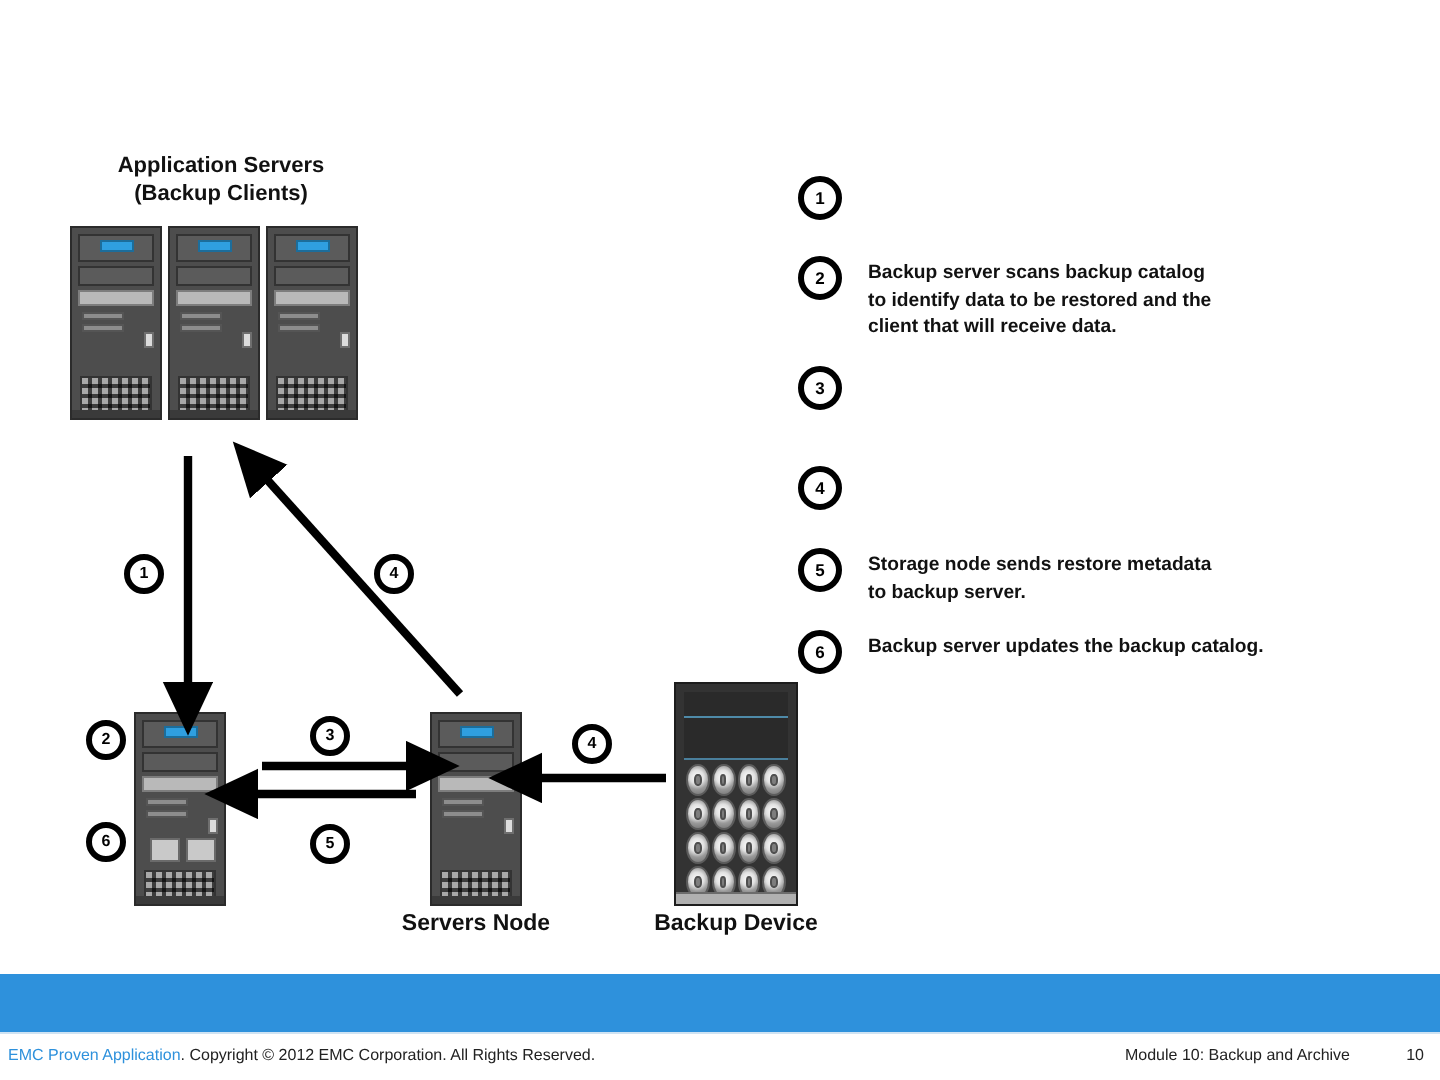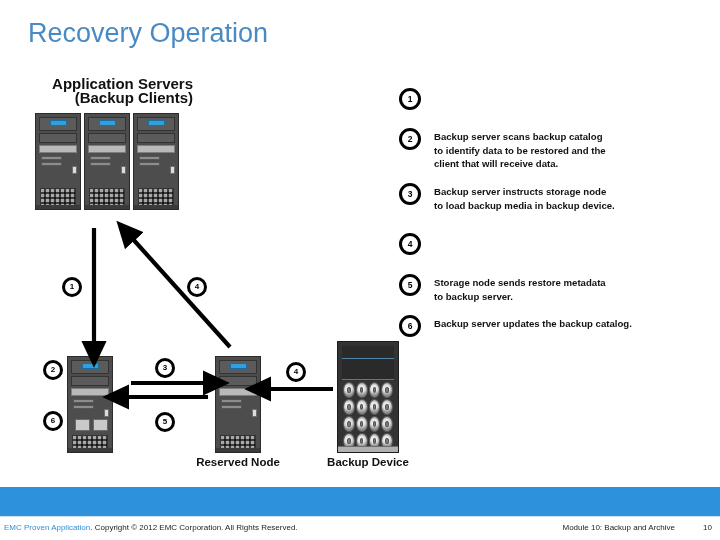--- a/index.html
+++ b/index.html
@@ -34,22 +34,22 @@
     white-space: nowrap;
     font-family: "Liberation Sans", sans-serif;
   }
 
   
   #appserver-heading {
     position: absolute;
     left: 28px;
     top: 77px;
     width: 165px;
-    text-align: right;
-    font-size: 15px;
+    text-align: center;
+    font-size: 11px;
     font-weight: bold;
     color: #111111;
     line-height: 13.5px;
     font-family: "Liberation Sans", sans-serif;
   }
 
   
   .tower {
     position: absolute;
     background: #4d4d4d;
@@ -295,21 +295,20 @@
     color: #222222;
     white-space: nowrap;
     font-family: "Liberation Sans", sans-serif;
   }
 </style>
 </head>
 <body>
 
 <div id="slide">
 
-  <div id="slide-title">Recovery Operation</div>
 
   <div id="appserver-heading">
     <div>Application Servers</div>
     <div>(Backup Clients)</div>
   </div>
 
   <div class="tower" style="left:35px; top:113px; width:46px; height:97px;">
     <div class="bay" style="top:3px; height:14px;"></div>
     <div class="bluechip" style="left:14px; top:6px; width:17px; height:6px;"></div>
     <div class="bay" style="top:19px; height:10px;"></div>
@@ -419,37 +418,35 @@
 
   <div class="step-circle" style="left:62px; top:277px;">1</div>
   <div class="step-circle" style="left:187px; top:277px;">4</div>
   <div class="step-circle" style="left:43px; top:360px;">2</div>
   <div class="step-circle" style="left:43px; top:411px;">6</div>
   <div class="step-circle" style="left:155px; top:358px;">3</div>
   <div class="step-circle" style="left:155px; top:412px;">5</div>
   <div class="step-circle" style="left:286px; top:362px;">4</div>
 
   <div class="comp-label" style="left:48px; top:456px; width:86px;margin-top:46px;">Backup Server</div>
-  <div class="comp-label" style="left:194px; top:456px; width:88px;">Reserved Node</div>
+  <div class="comp-label" style="left:194px; top:456px; width:88px;">Servers Node</div>
   <div class="comp-label" style="left:318px; top:456px; width:100px;">Backup Device</div>
 
   <div id="legend">
     <div class="legend-row" style="top:0px;">
       <div class="legend-num">1</div>
     </div>
     <div class="legend-row" style="top:40px;">
       <div class="legend-num">2</div>
       <div class="legend-text">Backup server scans backup catalog
 to identify data to be restored and the
 client that will receive data.</div>
     </div>
     <div class="legend-row" style="top:95px;">
       <div class="legend-num">3</div>
-      <div class="legend-text">Backup server instructs storage node
-to load backup media in backup device.</div>
     </div>
     <div class="legend-row" style="top:145px;">
       <div class="legend-num">4</div>
     </div>
     <div class="legend-row" style="top:186px;">
       <div class="legend-num">5</div>
       <div class="legend-text">Storage node sends restore metadata
 to backup server.</div>
     </div>
     <div class="legend-row" style="top:227px;">

